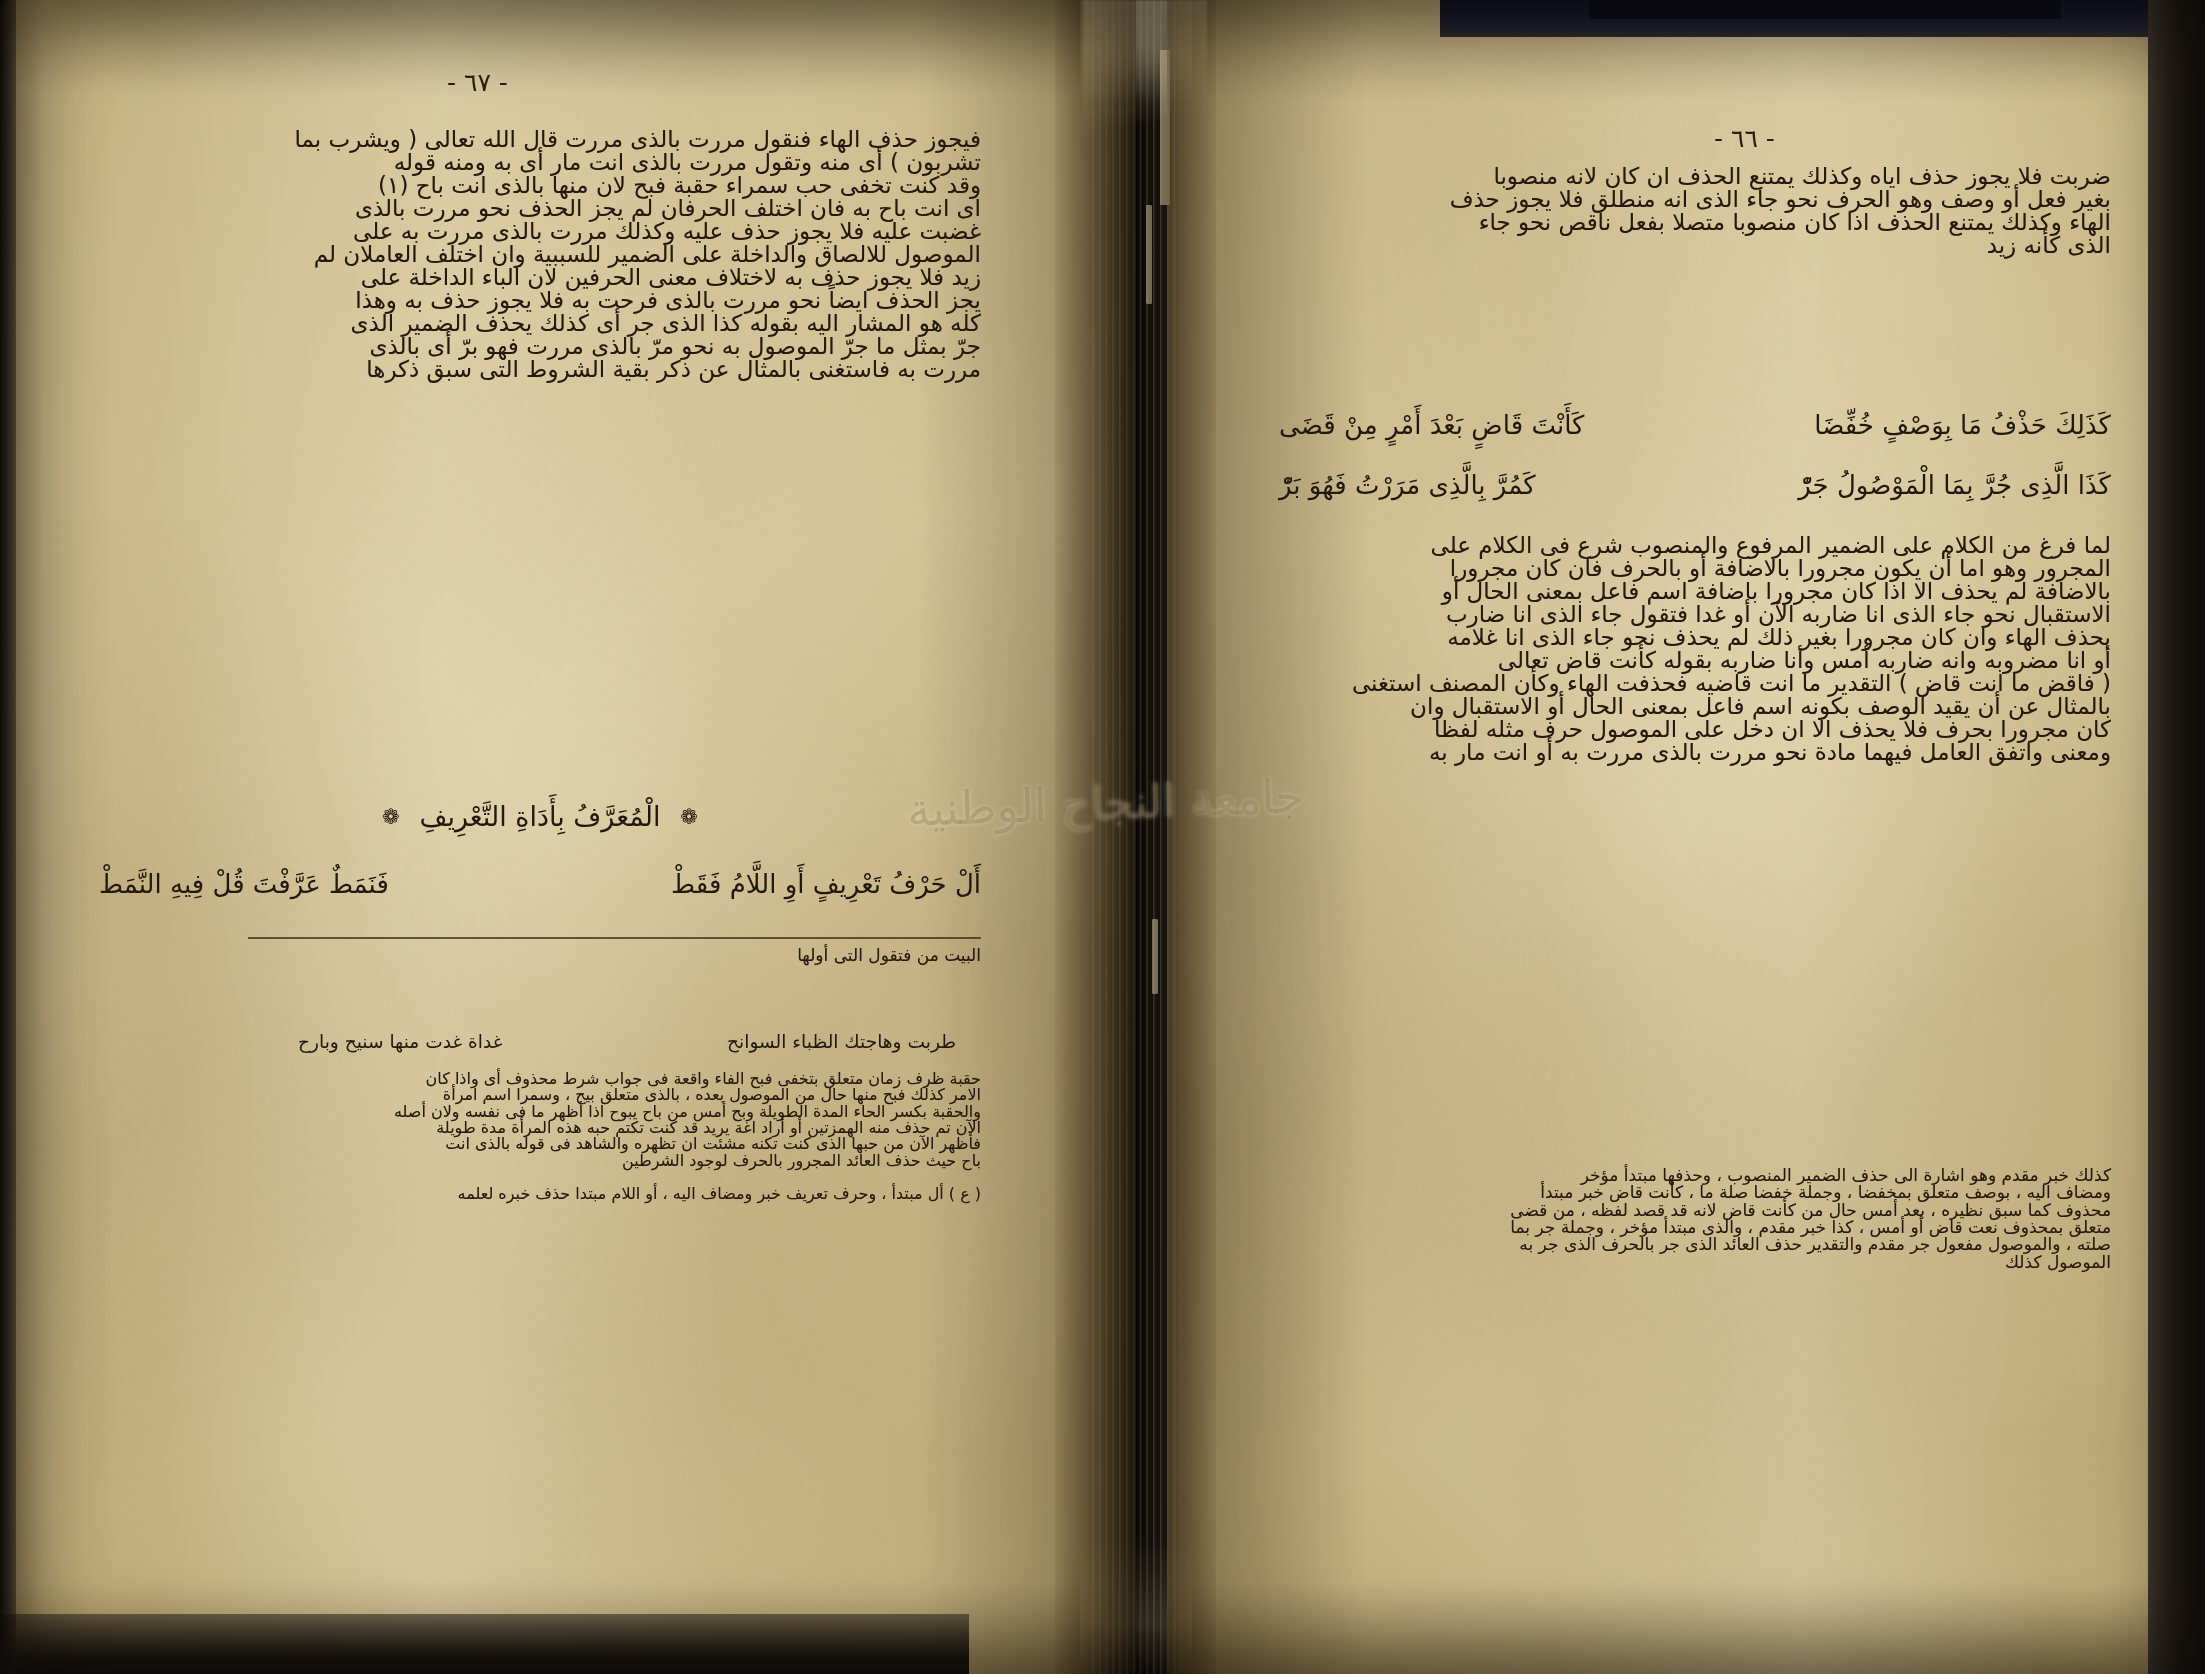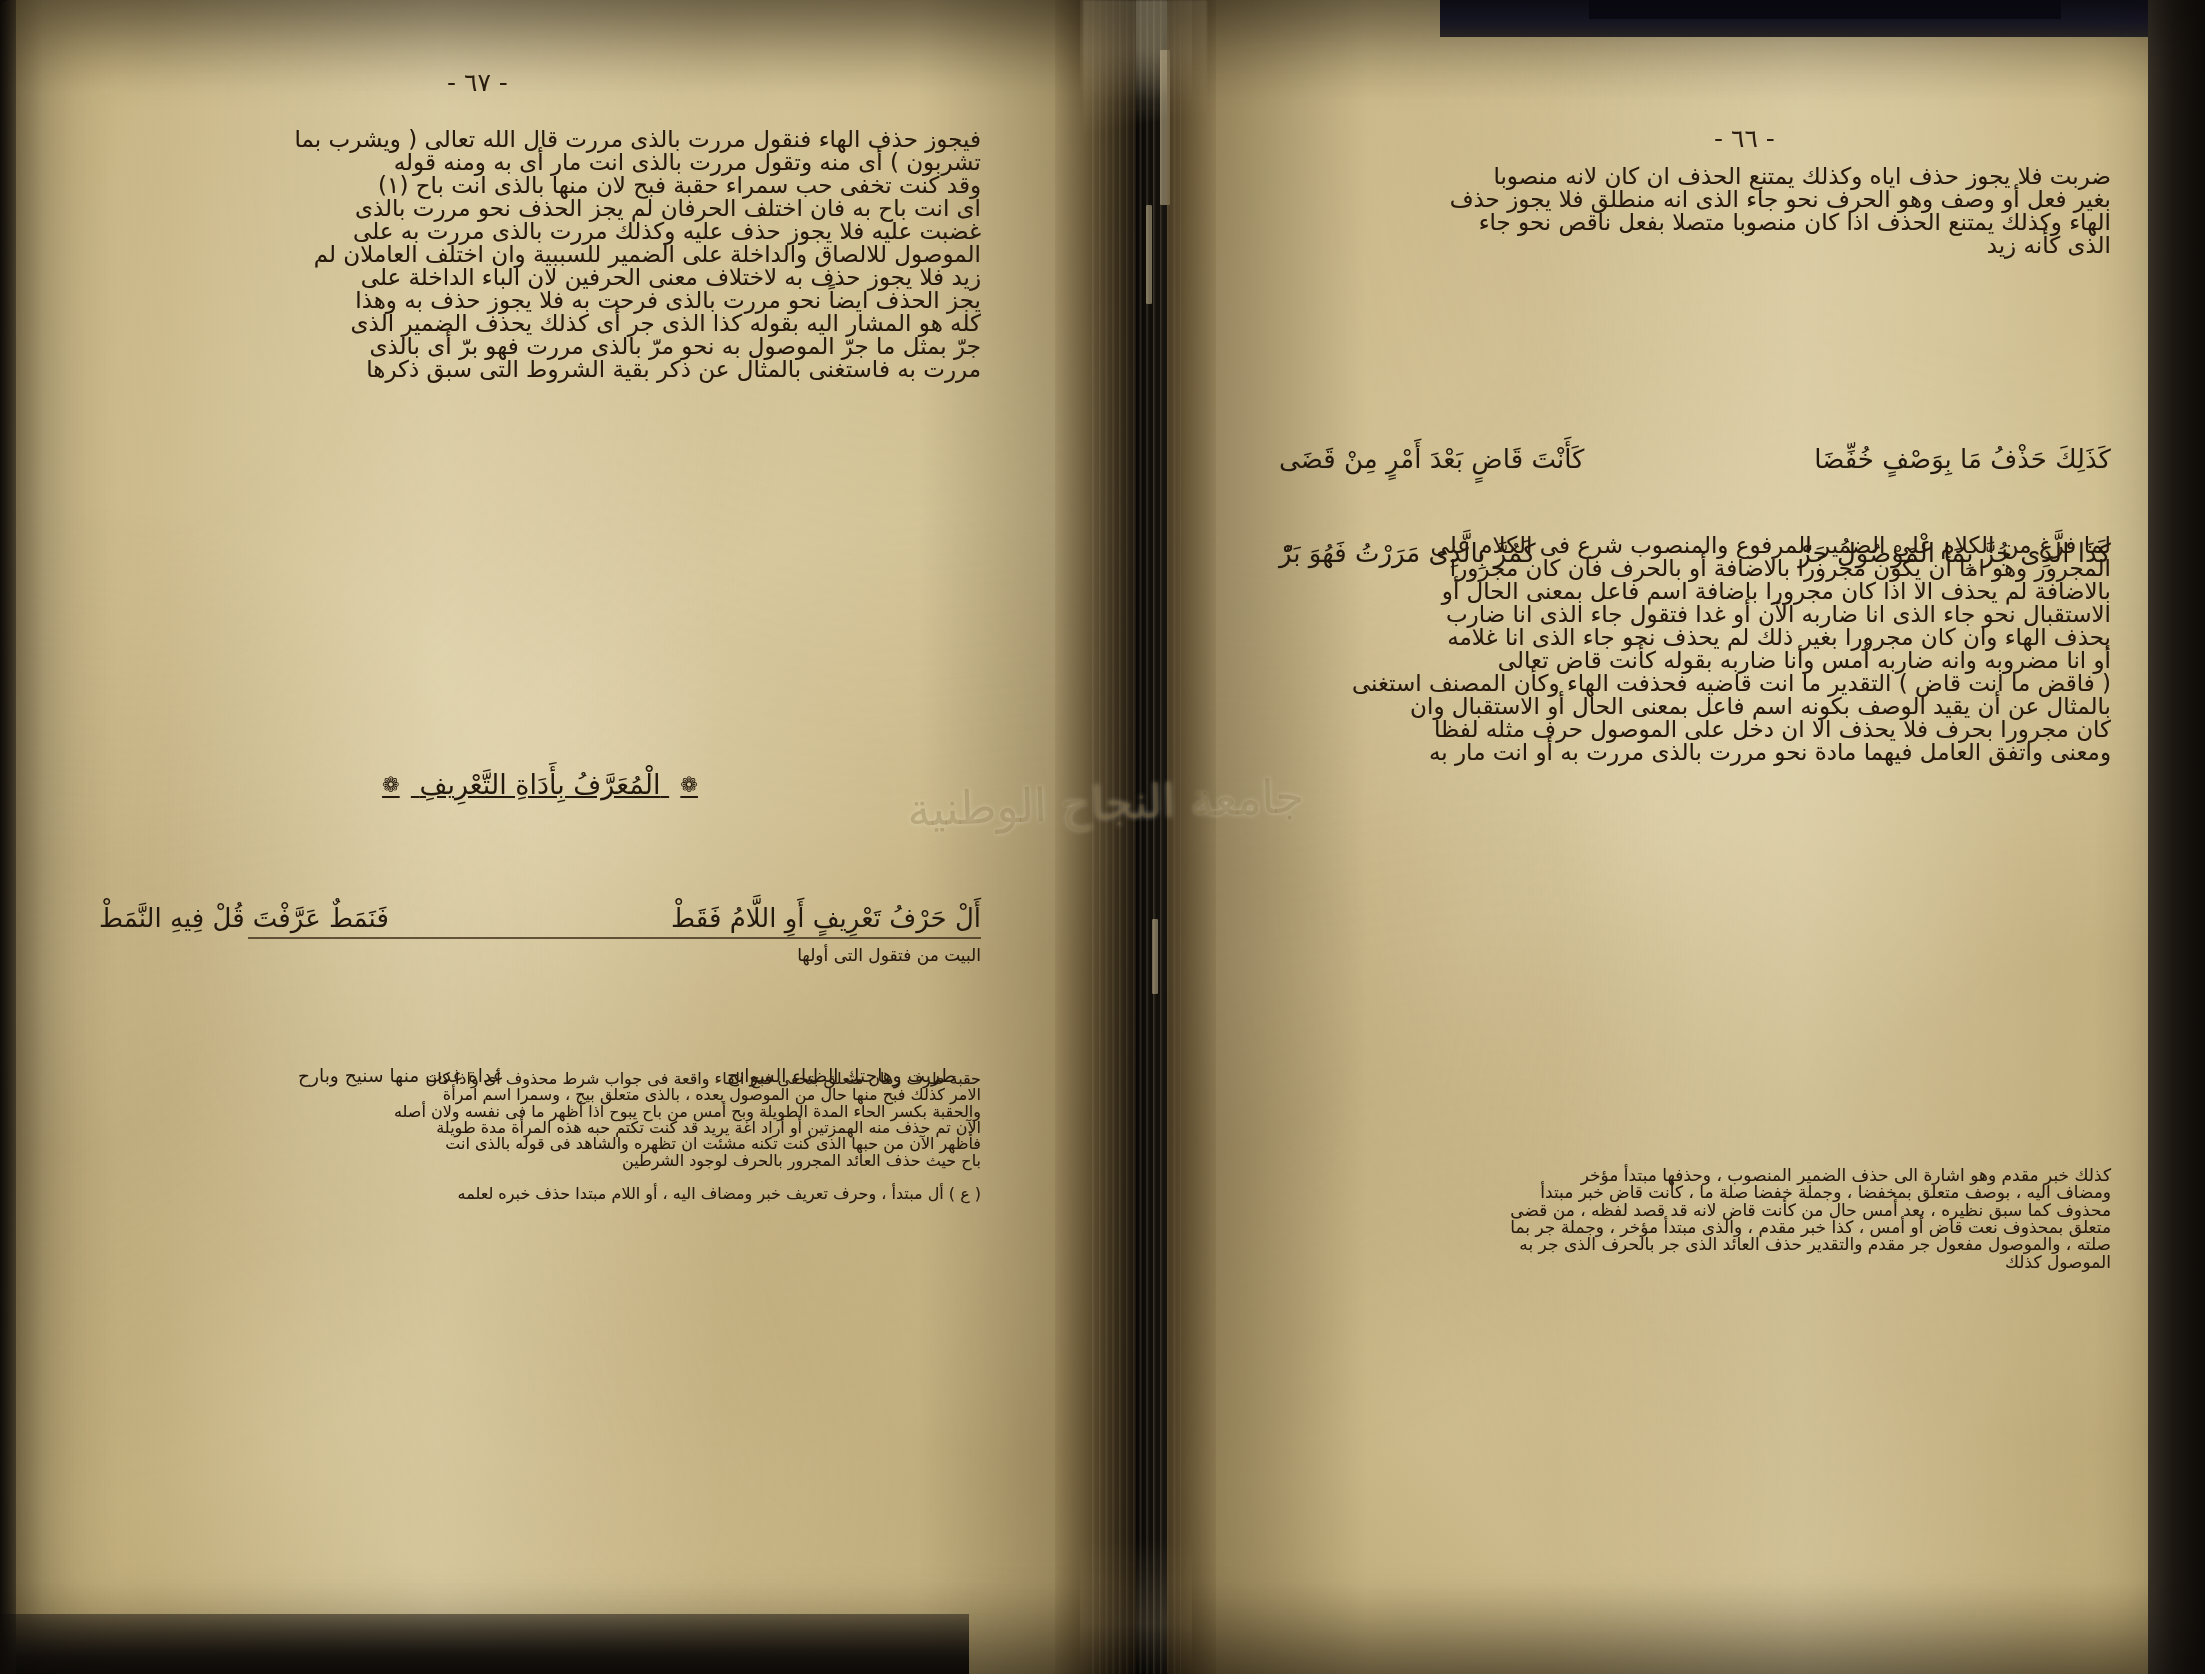--- a/index.html
+++ b/index.html
@@ -176,21 +176,21 @@
   .p-left  .ln { font-size: 23px; line-height: 1.0; }
 
   
   .verse {
     display: flex;
     justify-content: space-between;
     font-size: 26px;
     letter-spacing: 0.6px;
     margin: 0;
   }
-  .verse span { white-space: nowrap; margin-top: 34px; }
+  .verse span { white-space: nowrap; }
 
   
   .heading {
     text-align: center;
     font-size: 27px;
     letter-spacing: 1.2px;
     margin: 0;
   }
   .orn { font-size: 21px; vertical-align: 2.5px; padding: 0 11.2px; }
 
@@ -338,21 +338,21 @@
         <span class="ln">اى انت باح به فان اختلف الحرفان لم يجز الحذف نحو مررت بالذى</span>
         <span class="ln">غضبت عليه فلا يجوز حذف عليه وكذلك مررت بالذى مررت به على</span>
         <span class="ln">الموصول للالصاق والداخلة على الضمير للسببية وان اختلف العاملان لم</span>
         <span class="ln">زيد فلا يجوز حذف به لاختلاف معنى الحرفين لان الباء الداخلة على</span>
         <span class="ln">يجز الحذف ايضاً نحو مررت بالذى فرحت به فلا يجوز حذف به وهذا</span>
         <span class="ln">كله هو المشار اليه بقوله كذا الذى جر أى كذلك يحذف الضمير الذى</span>
         <span class="ln">جرّ بمثل ما جرّ الموصول به نحو مرّ بالذى مررت فهو برّ أى بالذى</span>
         <span class="ln">مررت به فاستغنى بالمثال عن ذكر بقية الشروط التى سبق ذكرها</span>
       </div>
 
-      <p class="heading" style="position:absolute; top:769px; width:100%;text-decoration:underline;">
+      <p class="heading" style="position:absolute; top:801px; width:100%;">
         <span class="orn">❁</span>
         <span>الْمُعَرَّفُ بِأَدَاةِ التَّعْرِيفِ</span>
         <span class="orn">❁</span>
       </p>
 
       <p class="verse" style="position:absolute; top:869px; width:100%;">
         <span>أَلْ حَرْفُ تَعْرِيفٍ أَوِ اللَّامُ فَقَطْ</span>
         <span>فَنَمَطٌ عَرَّفْتَ قُلْ فِيهِ النَّمَطْ</span>
       </p>
 

